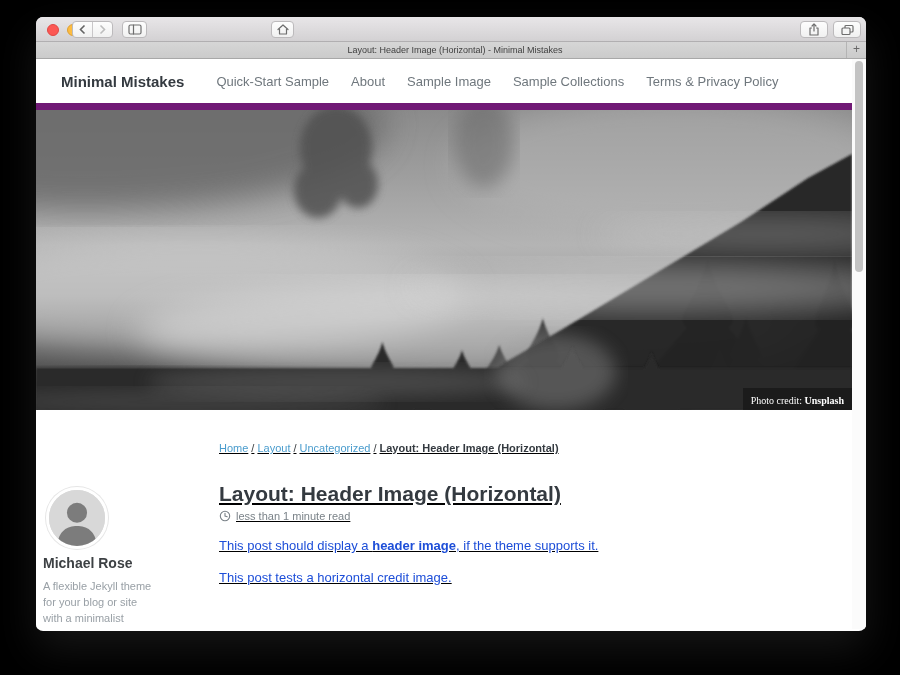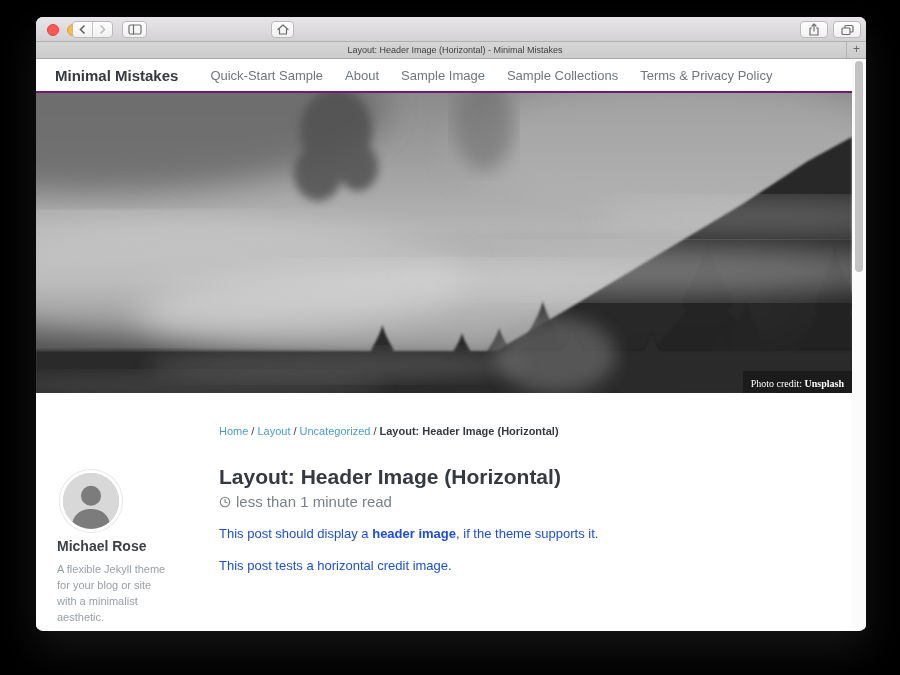--- a/index.html
+++ b/index.html
@@ -37,46 +37,46 @@
     background:linear-gradient(#d6d6d6,#cbcbcb); border-bottom:1px solid #a8a8a8;padding-left:8px; }
   .tab-active { height:100%; text-align:center; font-size:9px; line-height:16px;
     color:#3f3f3f; }
   .newtab { position:absolute; right:0; top:0; width:20px; height:16px;
     border-left:1px solid #b4b4b4; color:#666; font-size:12px; line-height:15px;
     text-align:center; }
 
   
   .page { position:relative; height:570px; background:#fff; overflow:hidden; }
 
-  .masthead { height:34px; display:flex; align-items:center; padding-left:19px;
-    border-bottom:2px solid #701a75; background:#fff; }
+  .masthead { height:51px; display:flex; align-items:center; padding-left:25px;
+    border-bottom:7px solid #701a75; background:#fff; }
   .site-title { font-size:15px; font-weight:bold; color:#343a40; margin-right:32px; }
   .mast-nav { display:flex; gap:22px; }
   .mast-nav a { font-size:13px; color:#6f777d; text-decoration:none; }
 
   .hero { position:relative; height:300px; margin-right:14px; overflow:hidden;
     background:#9a9a9a; }
   .hero svg.scene { display:block; width:100%; height:100%; }
   .credit { position:absolute; right:0; bottom:0; background:rgba(15,15,15,.55);
     color:#fff; font-family:"Liberation Serif","DejaVu Serif",serif;
     font-size:10px; padding:7px 8px 4px; }
   .credit b { font-weight:bold; }
 
-  .content { position:relative; padding:32px 3px 0 183px; }
+  .content { position:relative; padding:32px 3px 0 183px;text-decoration:underline; }
   .breadcrumbs { font-size:11px; color:#3d4144; }
   .breadcrumbs a { color:#4a9ccd; text-decoration:none; }
   .breadcrumbs .sep { margin:0 3px; color:#3d4144; }
   .breadcrumbs .current { font-weight:bold; color:#343a40; }
   .post-title { margin-top:28px; font-size:21px; font-weight:bold; color:#343a40; }
   .meta { margin-top:4px; display:flex; align-items:center; gap:5px;
-    font-size:15px; color:#7a8288; }
+    font-size:11px; color:#7a8288; }
   .article p { margin-top:15px; font-size:13px; color:#1d4ed8; line-height:17px; }
   .article p b { font-weight:bold; }
 
-  .author { position:absolute; left:21px; top:77px; width:138px; }
+  .author { position:absolute; left:7px; top:77px; width:138px; }
   .avatar { width:62px; height:62px; margin-left:3px; border-radius:50%;
     overflow:hidden; border:3px solid #fff; box-shadow:0 0 0 1px #e6e6e6;
     background:#d8d8d8; }
   .avatar svg { display:block; width:100%; height:100%; }
   .author-name { margin-top:6px; font-size:14px; font-weight:600; color:#3d4144; }
   .author-bio { margin-top:7px; font-size:11px; line-height:16px; color:#99a0a6;
     width:114px; }
 
   .scroll-track { position:absolute; right:0; top:0; width:14px; height:100%;
     background:#fbfbfb; }

